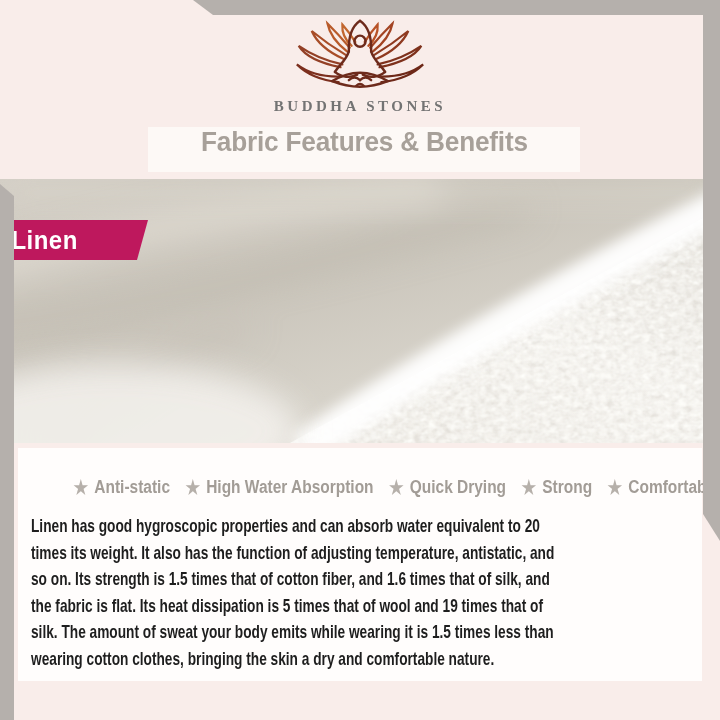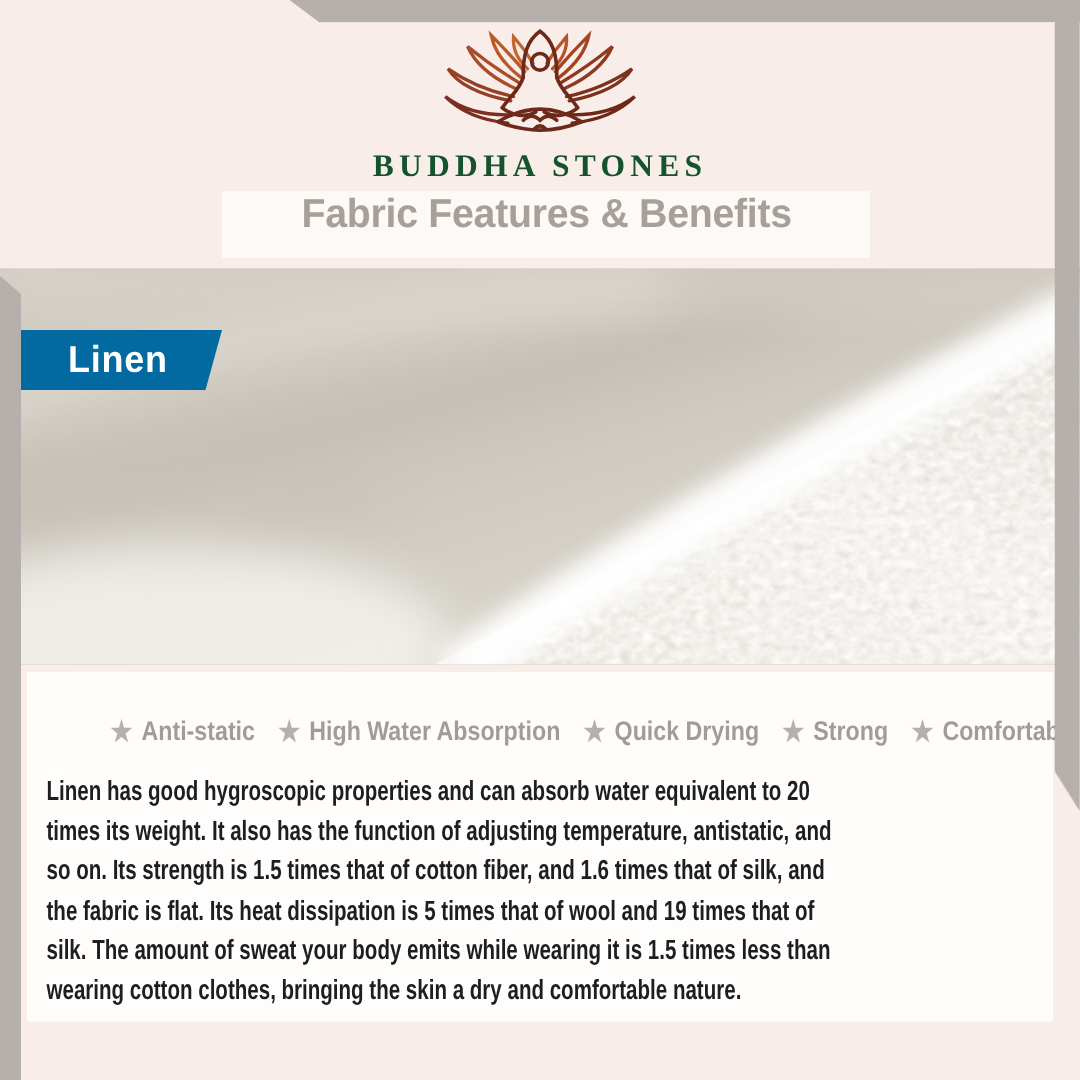--- a/index.html
+++ b/index.html
@@ -14,40 +14,40 @@
   .ribbon-right{top:0;right:0;width:17px;height:541px;
     clip-path:polygon(0 0,100% 0,100% 100%,0 calc(100% - 27px));}
   .ribbon-left{top:184px;left:0;width:14px;height:536px;
     clip-path:polygon(0 0,100% 12px,100% 100%,0 100%);}
 
   
   .brand-header{position:absolute;top:0;left:0;right:0;text-align:center;z-index:3;}
   .logo-svg{display:block;margin:18px auto 0;width:138px;height:78px;}
   .brand-name{
     margin-top:2px;font-family:"Liberation Serif",serif;font-weight:600;
-    font-size:21px;letter-spacing:3.5px;color:#14532d;
+    font-size:15px;letter-spacing:3.5px;color:#737373;
   }
 
   
   .title-banner{
     position:absolute;left:148px;top:127px;width:432px;height:45px;
     background:#fdf9f6;display:flex;justify-content:center;z-index:3;
   }
   .title-banner span{
     font-weight:bold;font-size:27px;color:#a7a099;white-space:nowrap;
     transform:scaleX(.97);letter-spacing:-.2px;
   }
 
   
   .photo{position:absolute;left:0;top:179px;width:720px;height:264px;overflow:hidden;z-index:2;background:#cdc8bf;}
   .photo svg{position:absolute;left:0;top:0;width:100%;height:100%;}
   .linen-label{
-    position:absolute;left:0;top:220px;width:148px;height:40px;background:#0369a1;
+    position:absolute;left:0;top:220px;width:148px;height:40px;background:#be185d;
     clip-path:polygon(0 0,100% 0,calc(100% - 11px) 100%,0 100%);
-    display:flex;align-items:center;justify-content:center;padding-left:10px;box-sizing:border-box;z-index:4;
+    display:flex;align-items:center;justify-content:flex-start;padding-left:10px;box-sizing:border-box;z-index:4;
   }
   .linen-label span{color:#ffffff;font-weight:bold;font-size:25px;letter-spacing:.5px;transform:scaleX(.96);}
 
   
   .content-card{
     position:absolute;left:18px;top:448px;width:684px;height:233px;
     background:#fffdfc;z-index:3;
   }
   .features-row{
     margin-top:28px;text-align:center;white-space:nowrap;

